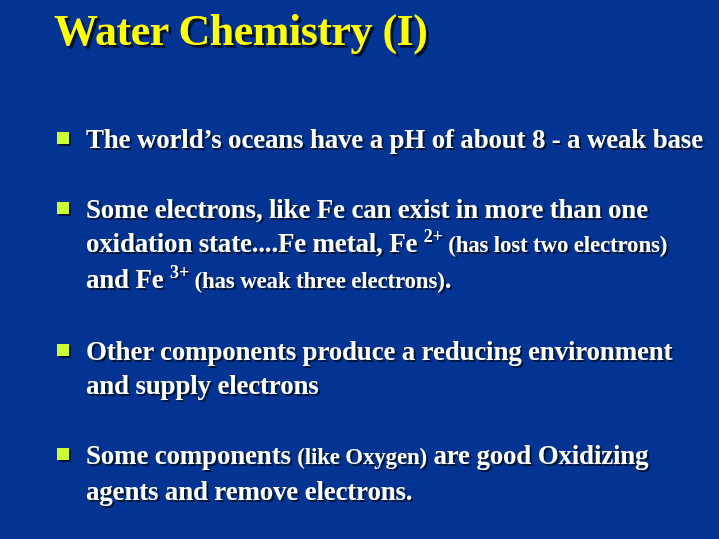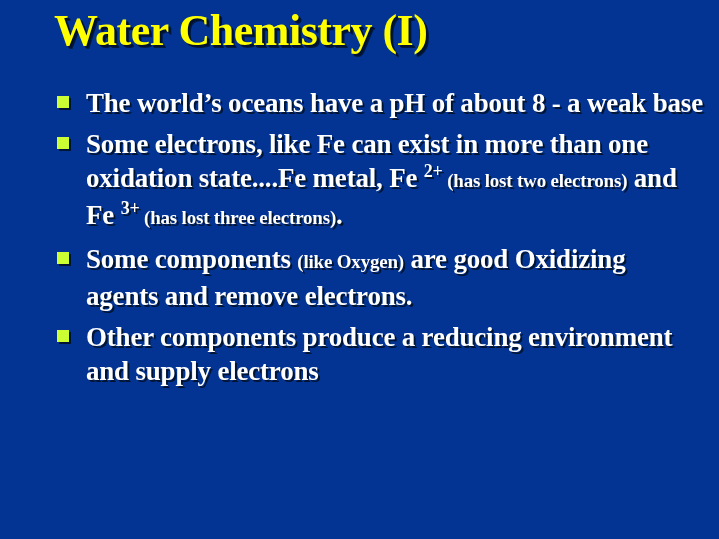--- a/index.html
+++ b/index.html
@@ -43,20 +43,21 @@
     position: absolute;
     left: 56px;
     top: 86px;
     width: 648px;
   }
 
   .bullet-item {
     position: relative;
     padding-left: 30px;
     margin-bottom: 7px;
+    margin-top: 36px;
   }
 
   .bullet-marker {
     position: absolute;
     left: 1px;
     top: 10px;
     width: 12px;
     height: 12px;
     background: #CCFF33;
     box-shadow: 2px 2px 0 #001533;
@@ -65,21 +66,21 @@
   .bullet-text {
     font-size: 27px;
     line-height: 34px;
     font-weight: bold;
     color: #FFFFFF;
     text-shadow: 2px 2px 0 #001533;
     letter-spacing: -0.2px;
   }
 
   .sm {
-    font-size: 19px;
+    font-size: 23px;
   }
 
   .sup {
     font-size: 18px;
     vertical-align: 10px;
     line-height: 0;
   }
 </style>
 </head>
 <body>
@@ -94,32 +95,32 @@
       <span class="bullet-marker"></span>
       <div class="bullet-text">
         <span>The world’s oceans have a pH of about 8 - a weak base</span>
       </div>
     </div>
 
 
     <div class="bullet-item">
       <span class="bullet-marker"></span>
       <div class="bullet-text">
-        <span>Some electrons, like Fe can exist in more than one oxidation state....Fe metal, Fe </span><span class="sup">2+</span><span class="sm"> (has lost two electrons)</span><span> and Fe </span><span class="sup">3+</span><span class="sm"> (has lost three electrons)</span><span>.</span>
+        <span>Some electrons, like Fe can exist in more than one oxidation state....Fe metal, Fe </span><span class="sup">2+</span><span class="sm"> (has lost two electrons)</span><span> and Fe </span><span class="sup">3+</span><span class="sm"> (has weak three electrons)</span><span>.</span>
+      </div>
+    </div>
+
+    <div class="bullet-item">
+      <span class="bullet-marker"></span>
+      <div class="bullet-text">
+        <span>Other components produce a reducing environment and supply electrons</span>
       </div>
     </div>
 
     <div class="bullet-item">
       <span class="bullet-marker"></span>
       <div class="bullet-text">
         <span>Some components </span><span class="sm">(like Oxygen)</span><span> are good Oxidizing agents and remove electrons.</span>
       </div>
     </div>
 
-    <div class="bullet-item">
-      <span class="bullet-marker"></span>
-      <div class="bullet-text">
-        <span>Other components produce a reducing environment and supply electrons</span>
-      </div>
-    </div>
-
   </div>
 </div>
 
 </body></html>

